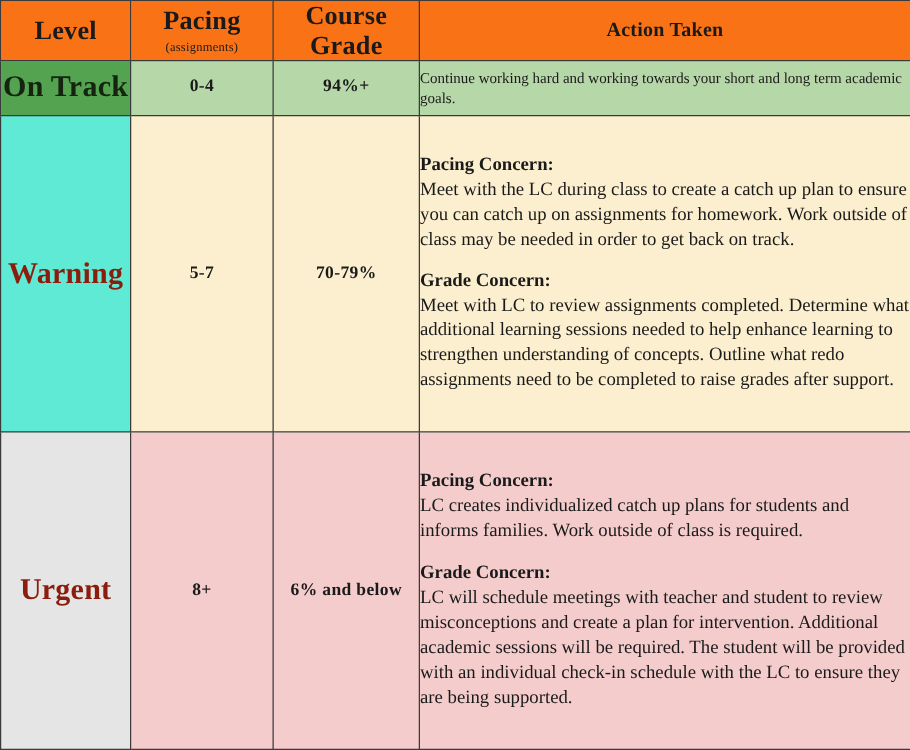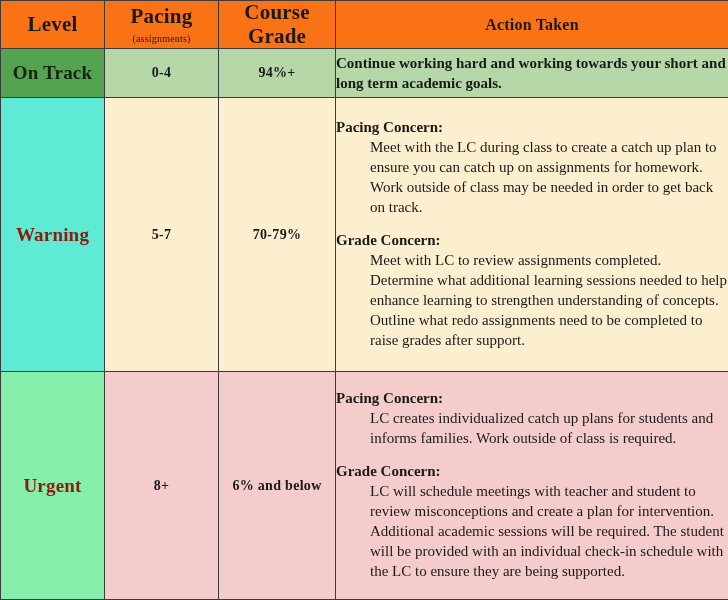--- a/index.html
+++ b/index.html
@@ -47,26 +47,26 @@
     font-weight: normal;
     margin-top: 4px;
     letter-spacing: .2px;
   }
   th.action-h { font-size: 16px; }
 
   
   td.level {
     text-align: center;
     font-weight: bold;
-    font-size: 19px;
+    font-size: 24px;
     letter-spacing: .2px;
   }
   td.level.ontrack { background: #54a351; color: #15240f; }
   td.level.warning { background: #5eead4; color: #8a1d0e; }
-  td.level.urgent  { background: #86efac; color: #8a1d0e; }
+  td.level.urgent  { background: #e5e5e5; color: #8a1d0e; }
 
   
   td.small {
     text-align: center;
     font-weight: bold;
     font-size: 14px;
     letter-spacing: .3px;
   }
   td.action {
     padding: 10px 12px 10px 10px;
@@ -78,22 +78,22 @@
   tr.row-ontrack td.data { background: #b6d7a8; }
   tr.row-warning td.data { background: #fcefcf; }
   tr.row-urgent  td.data { background: #f4cccc; }
 
   .blk { margin: 0 0 0 0; }
   .blk + .blk { margin-top: 13px; }
   .blk .hd {
     font-weight: bold;
     display: block;
   }
-  .blk .bd { display: block; margin-left: 34px; }
-  td.action.single { font-weight: bold; font-size: 15px; line-height: 1.35; }
+  .blk .bd { display: block; }
+  td.action.single { font-weight: normal; font-size: 12px; line-height: 1.35; }
 </style>
 </head>
 <body>
 
 <table class="matrix">
   <colgroup>
     <col class="c-level">
     <col class="c-pacing">
     <col class="c-grade">
     <col class="c-action">

